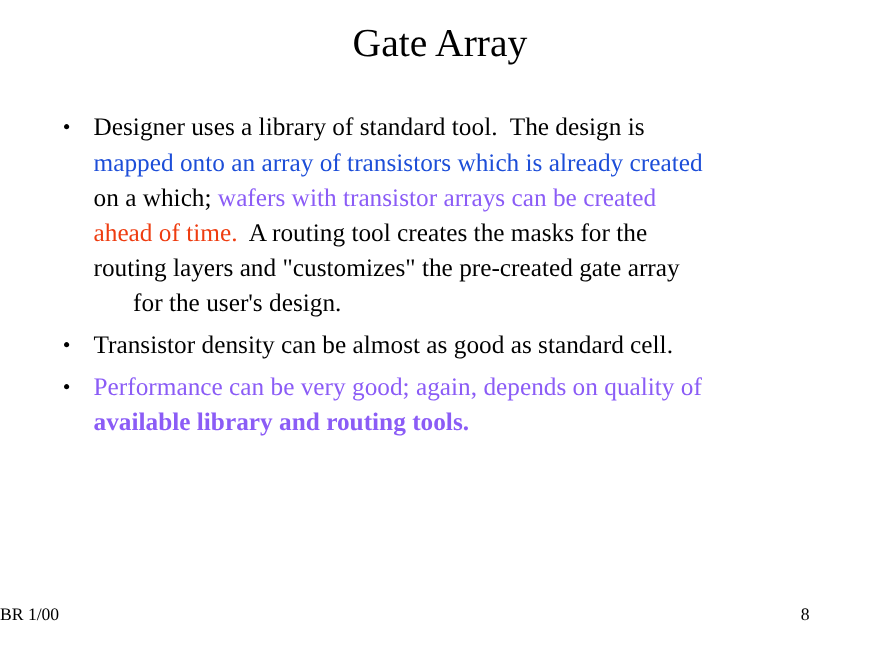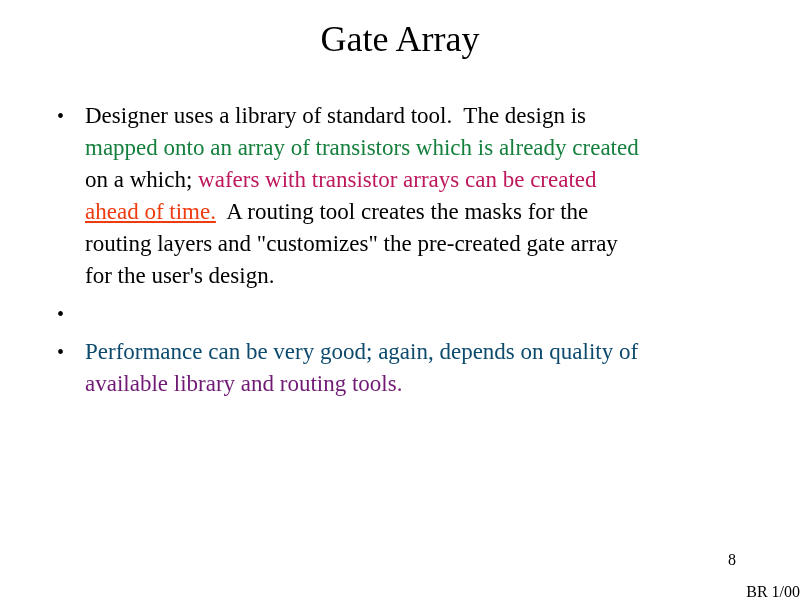--- a/index.html
+++ b/index.html
@@ -56,59 +56,59 @@
     flex: 1 1 auto;
   }
   .line {
     white-space: pre;
   }
   .footer-center {
     position: absolute;
     top: 551px;
     left: 0;
     width: 100%;
-    text-align: right;
+    text-align: left;
     font-size: 16px;
-    margin-top: 32px;
   }
   .page-number {
     position: absolute;
     top: 551px;
     right: 64px;
     font-size: 16px;
   }
 </style>
 </head>
 <body>
 
 <div class="slide">
   <h1 class="title">Gate Array</h1>
 
   <div class="body" id="bullet-list">
       <div class="bullet-item">
         <span class="bullet-marker">•</span>
         <div class="bullet-text">
           <div class="line"><span style="color: rgb(0, 0, 0);">Designer uses a library of standard tool.  The design is</span></div>
-          <div class="line"><span style="color: #15803d;">mapped onto an array of transistors which is already created</span></div>
-          <div class="line"><span style="color: rgb(0, 0, 0);">on a which; </span><span style="color: #be185d;">wafers with transistor arrays can be created</span></div>
-          <div class="line"><span style="color: rgb(238, 60, 16); text-decoration: underline;">ahead of time.</span><span style="color: rgb(0, 0, 0);">  A routing tool creates the masks for the</span></div>
+          <div class="line"><span style="color: #1d4ed8;">mapped onto an array of transistors which is already created</span></div>
+          <div class="line"><span style="color: rgb(0, 0, 0);">on a which; </span><span style="color: #8b5cf6;">wafers with transistor arrays can be created</span></div>
+          <div class="line"><span style="color: rgb(238, 60, 16);">ahead of time.</span><span style="color: rgb(0, 0, 0);">  A routing tool creates the masks for the</span></div>
           <div class="line"><span style="color: rgb(0, 0, 0);">routing layers and "customizes" the pre-created gate array</span></div>
-          <div class="line"><span style="color: rgb(0, 0, 0);">for the user's design.</span></div>
+          <div class="line"><span style="color: rgb(0, 0, 0); margin-left: 36px;">for the user's design.</span></div>
         </div>
       </div>
       <div class="bullet-item">
         <span class="bullet-marker">•</span>
         <div class="bullet-text">
+          <div class="line"><span style="color: rgb(0, 0, 0);">Transistor density can be almost as good as standard cell.</span></div>
         </div>
       </div>
       <div class="bullet-item">
         <span class="bullet-marker">•</span>
         <div class="bullet-text">
-          <div class="line"><span style="color: #0c4a6e; text-align: right;">Performance can be very good; again, depends on quality of</span></div>
-          <div class="line"><span style="color: #701a75;">available library and routing tools.</span></div>
+          <div class="line"><span style="color: #8b5cf6; text-align: right;">Performance can be very good; again, depends on quality of</span></div>
+          <div class="line"><span style="color: #8b5cf6; font-weight: bold;">available library and routing tools.</span></div>
         </div>
       </div>
     </div>
 
   <div class="footer-center">BR 1/00</div>
 
   <div class="page-number">8</div>
 </div>
 
 </body></html>

